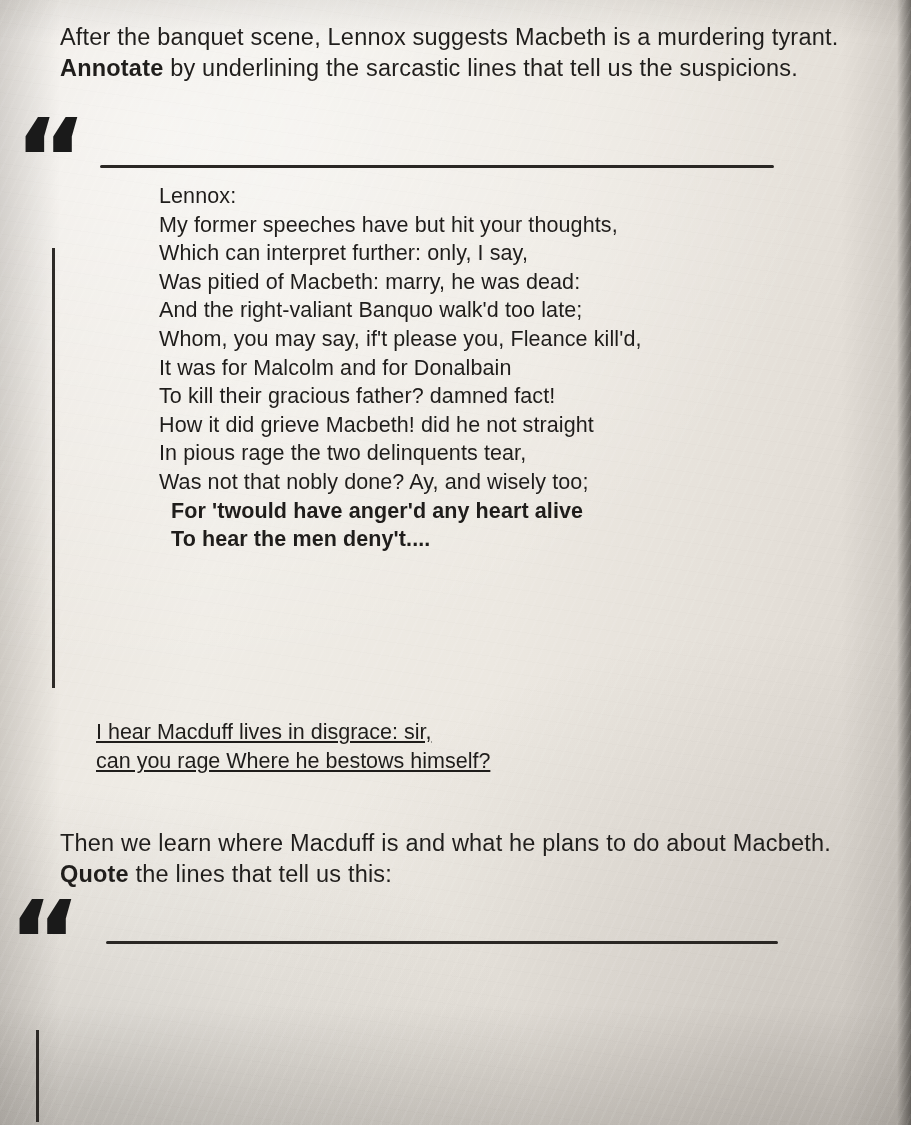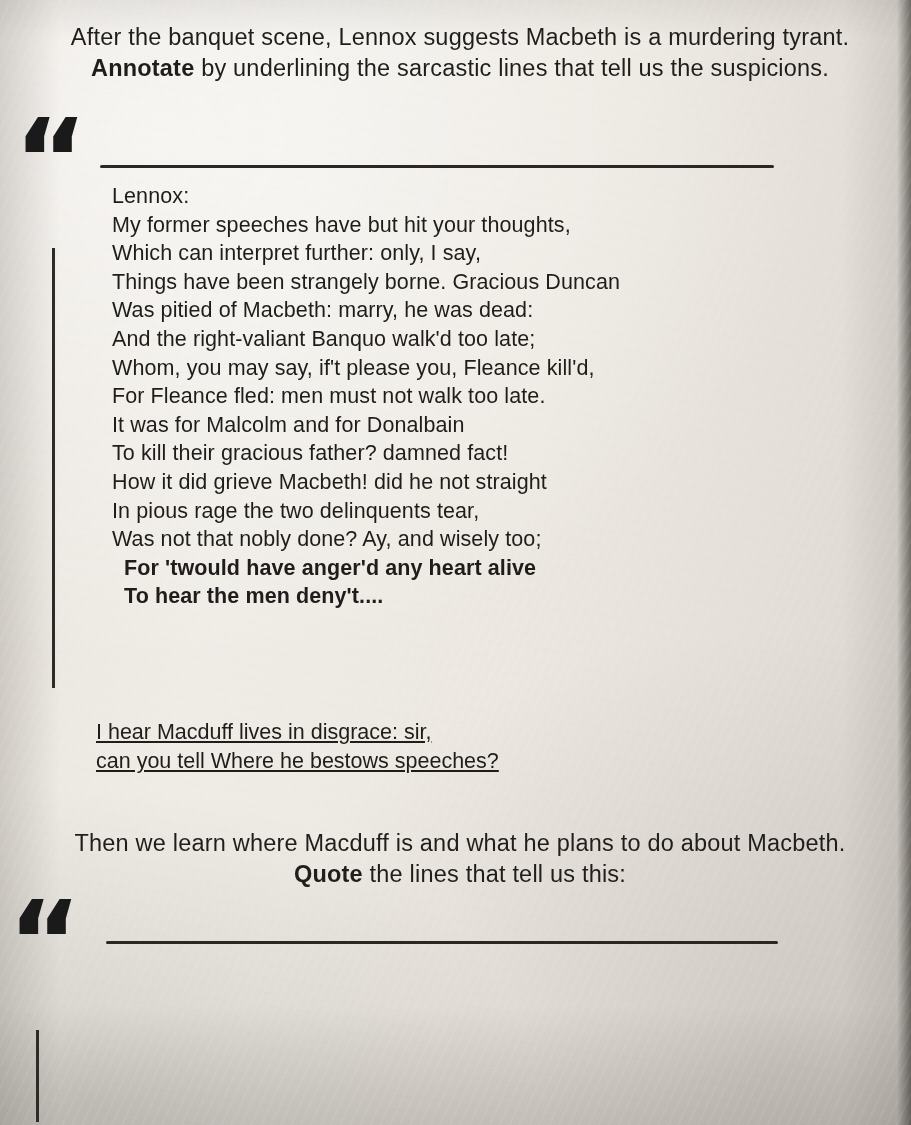--- a/index.html
+++ b/index.html
@@ -45,21 +45,20 @@
   .content {
     position: relative;
     z-index: 3;
   }
 
   
   .intro {
     position: absolute;
     left: 60px;
     width: 800px;
-    text-align: center;
     font-size: 23.5px;
     line-height: 31px;
     letter-spacing: 0.2px;
     color: #201e1c;
   }
   #intro-1 { top: 22px; }
   #intro-2 { top: 828px; }
   .intro b { font-weight: 700; }
 
   
@@ -100,21 +99,21 @@
   .passage {
     position: absolute;
     left: 112px;
     top: 182px;
     width: 700px;
     font-size: 21.5px;
     line-height: 28.6px;
     letter-spacing: 0.1px;
     color: #1f1d1b;
   }
-  .passage .line { white-space: pre; }
+  .passage .line { white-space: pre; margin-left: 47px; }
   .passage .indent { padding-left: 12px; font-weight: bold; }
 
   .passage2 {
     position: absolute;
     left: 96px;
     top: 718px;
     width: 720px;
     font-size: 21.5px;
     line-height: 28.6px;
     color: #1f1d1b;
@@ -151,37 +150,35 @@
   <div class="quote-mark" id="quote-mark-1">“</div>
 
   <div class="rule" id="rule-1"></div>
 
   <div class="vbar" id="vbar-1"></div>
 
   <div class="passage">
     <div class="line">Lennox:</div>
     <div class="line">My former speeches have but hit your thoughts,</div>
     <div class="line">Which can interpret further: only, I say,</div>
-    <div class="line">Things have been strangely borne. Gracious Duncan</div>
     <div class="line">Was pitied of Macbeth: marry, he was dead:</div>
     <div class="line">And the right-valiant Banquo walk'd too late;</div>
     <div class="line">Whom, you may say, if't please you, Fleance kill'd,</div>
-    <div class="line">For Fleance fled: men must not walk too late.</div>
     <div class="line">It was for Malcolm and for Donalbain</div>
     <div class="line">To kill their gracious father? damned fact!</div>
     <div class="line">How it did grieve Macbeth! did he not straight</div>
     <div class="line">In pious rage the two delinquents tear,</div>
     <div class="line">Was not that nobly done? Ay, and wisely too;</div>
     <div class="line indent">For 'twould have anger'd any heart alive</div>
     <div class="line indent">To hear the men deny't....</div>
   </div>
 
   <div class="passage2">
     <div class="line">I hear Macduff lives in disgrace: sir,</div>
-    <div class="line">can you tell Where he bestows speeches?</div>
+    <div class="line">can you rage Where he bestows himself?</div>
   </div>
 
   <div class="intro" id="intro-2">
     <span>Then we learn where Macduff is and what he plans to do about Macbeth. </span><b>Quote</b><span> the lines that tell us this:</span>
   </div>
 
   <div class="quote-mark" id="quote-mark-2">“</div>
 
   <div class="rule" id="rule-2"></div>
 

